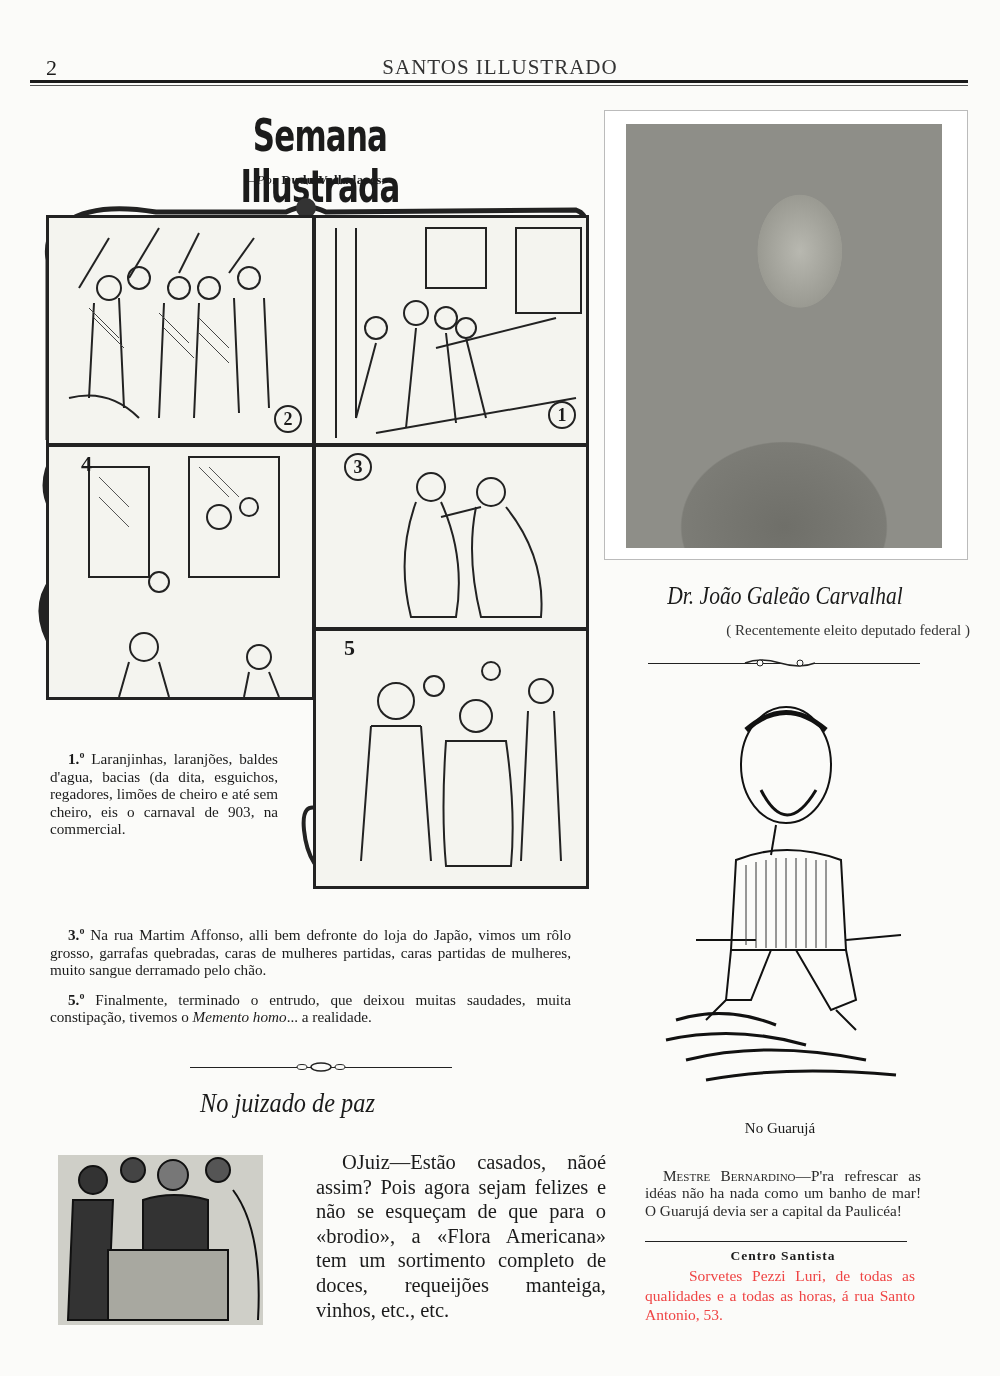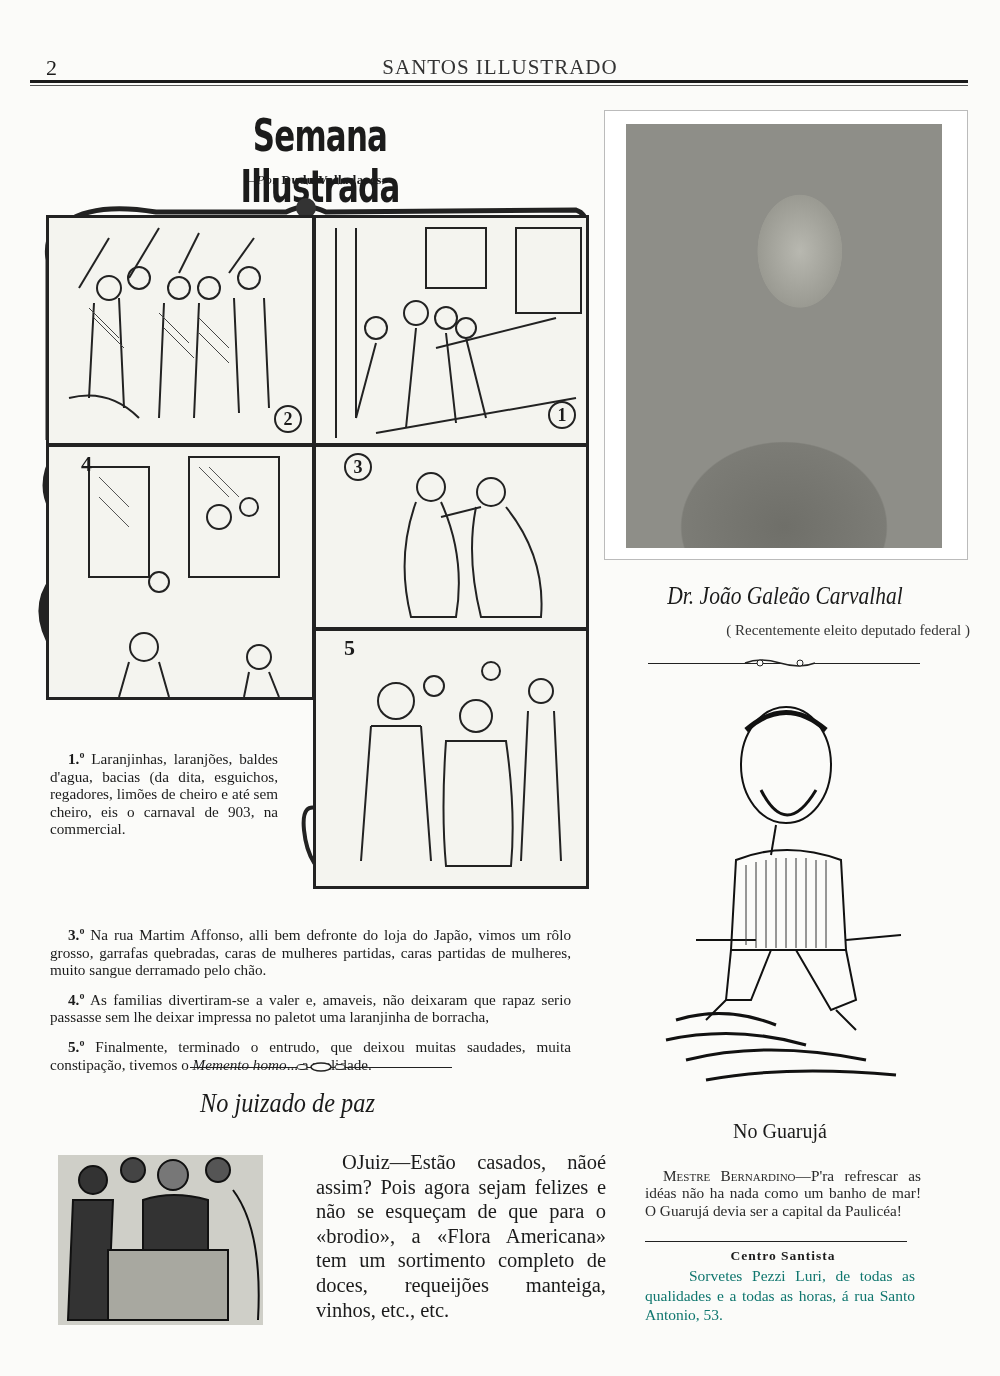--- a/index.html
+++ b/index.html
@@ -46,27 +46,27 @@
     #photo { left:626px; top:124px; width:316px; height:424px; background:
       radial-gradient(ellipse 60px 80px at 55% 30%, #b8b8b0 0%, #9a9a92 70%, transparent 71%),
       radial-gradient(ellipse 170px 140px at 50% 95%, #6f6f69 0%, #7c7c76 60%, transparent 61%),
       #8e8e88; }
     #caption-name { left:600px; top:582px; width:370px; text-align:center; font-size:25px; font-style:italic; transform:scaleX(0.86); transform-origin:center; }
     #caption-sub { left:600px; top:622px; width:370px; text-align:right; font-size:15px; color:#333; }
     #divider-right { left:648px; top:663px; width:272px; height:1px; background:#222; }
     #divider-right-orn { left:740px; top:657px; width:80px; height:12px; }
 
     #cartoon { left:656px; top:690px; width:260px; height:400px; }
-    #guaruja-title { left:640px; top:1120px; width:280px; text-align:center; font-size:20px; }
+    #guaruja-title { left:640px; top:1120px; width:280px; text-align:center; font-size:15px; }
     #guaruja-text { left:645px; top:1167px; width:276px; font-size:15.3px; line-height:17.3px; text-align:justify; color:#2a2a2a; }
     #guaruja-text p { margin:0; text-indent:18px; }
     .smallcaps { font-variant:small-caps; }
     #rule-guaruja { left:645px; top:1241px; width:262px; height:1px; background:#222; }
     #centro-title { left:645px; top:1248px; width:276px; text-align:center; font-size:13.5px; font-weight:bold; letter-spacing:1px; }
-    #centro-text { left:645px; top:1266px; width:270px; font-size:15.5px; line-height:19.5px; text-align:justify; color:#0f766e; }
+    #centro-text { left:645px; top:1266px; width:270px; font-size:15.5px; line-height:19.5px; text-align:justify; color:#ef4444; }
     #centro-text p { margin:0; text-indent:44px; }
   </style>
 </head>
 <body>
 
 <div class="abs" id="page-num">2</div>
 <div class="abs" id="masthead">SANTOS ILLUSTRADO</div>
 <div class="abs" id="rule-top"></div>
 <div class="abs" id="rule-top2"></div>
 
@@ -181,21 +181,20 @@
     </g>
   </svg>
   <div class="panel-num" style="left:28px;top:4px">5</div>
 </div>
 
 <div class="abs col-text" id="text-left">
   <p><b>1.º</b> <span>Laranjinhas, laranjões, baldes d'agua, bacias (da dita, esguichos, regadores, limões de cheiro e até sem cheiro, eis o carnaval de 903, na commercial.</span></p>
 </div>
 <div class="abs col-text" id="text-wide">
   <p><b>3.º</b> <span>Na rua Martim Affonso, alli bem defronte do loja do Japão, vimos um rôlo grosso, garrafas quebradas, caras de mulheres partidas, caras partidas de mulheres, muito sangue derramado pelo chão.</span></p>
-  <p><b>4.º</b> <span>As familias divertiram-se a valer e, amaveis, não deixaram que rapaz serio passasse sem lhe deixar impressa no paletot uma laranjinha de borracha,</span></p>
   <p><b>5.º</b> <span>Finalmente, terminado o entrudo, que deixou muitas saudades, muita constipação, tivemos o</span> <i>Memento homo</i><span>... a realidade.</span></p>
 </div>
 
 <div class="abs" id="divider-mid"></div>
 <svg class="abs" id="divider-mid-orn" viewBox="0 0 62 12">
   <ellipse cx="31" cy="6" rx="10" ry="4" fill="#fbfbf9" stroke="#222" stroke-width="1.5"></ellipse>
   <ellipse cx="12" cy="6" rx="5" ry="2.5" fill="#fbfbf9" stroke="#222"></ellipse>
   <ellipse cx="50" cy="6" rx="5" ry="2.5" fill="#fbfbf9" stroke="#222"></ellipse>
 </svg>
 

